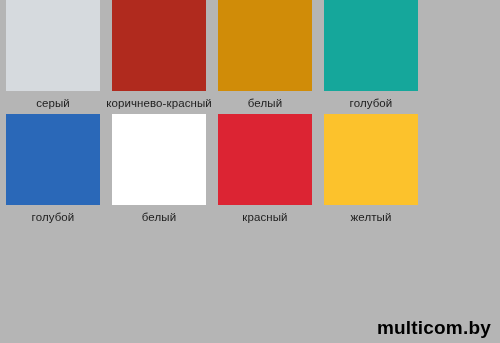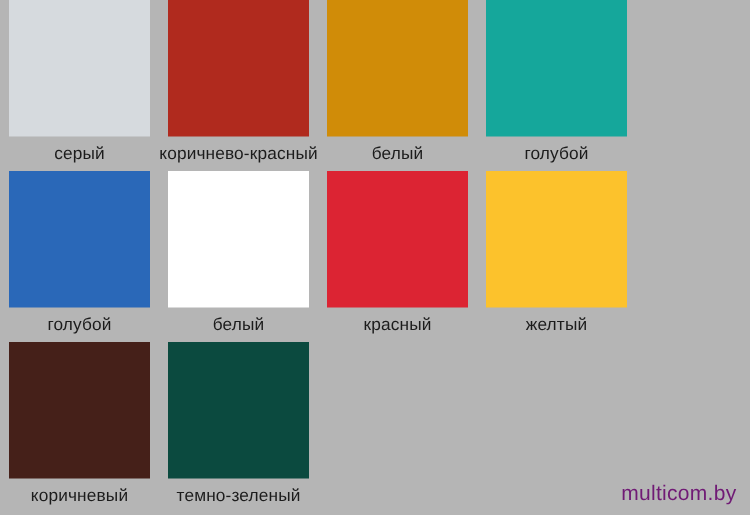--- a/index.html
+++ b/index.html
@@ -52,25 +52,26 @@
     line-height: 13px;
     color: #1c1c1c;
     text-align: center;
     white-space: nowrap;
     letter-spacing: 0.1px;
   }
   .watermark {
     position: absolute;
     right: 9px;
     bottom: 7px;
-    font-size: 14px;
+    font-size: 19px;
     line-height: 16px;
-    color: #701a75;
+    color: #000000;
     letter-spacing: 0.2px;
     font-family: "Liberation Sans", sans-serif;
+    font-weight: bold;
   }
 </style>
 </head>
 <body style="background: rgb(181, 181, 181);">
 
 <div id="palette">
     <div class="swatch-row row-0">
       <div class="swatch-cell">
         <div class="swatch-chip" style="background: rgb(214, 218, 222);"></div>
         <div class="swatch-label">серый</div>
@@ -99,25 +100,15 @@
       </div>
       <div class="swatch-cell">
         <div class="swatch-chip" style="background: rgb(220, 36, 51);"></div>
         <div class="swatch-label">красный</div>
       </div>
       <div class="swatch-cell">
         <div class="swatch-chip" style="background: rgb(252, 194, 44);"></div>
         <div class="swatch-label">желтый</div>
       </div>
     </div>
-    <div class="swatch-row row-2">
-      <div class="swatch-cell">
-        <div class="swatch-chip" style="background: rgb(69, 32, 25);"></div>
-        <div class="swatch-label">коричневый</div>
-      </div>
-      <div class="swatch-cell">
-        <div class="swatch-chip" style="background: rgb(11, 74, 63);"></div>
-        <div class="swatch-label">темно-зеленый</div>
-      </div>
-    </div>
   </div>
 
 <div class="watermark">multicom.by</div>
 
 </body></html>

